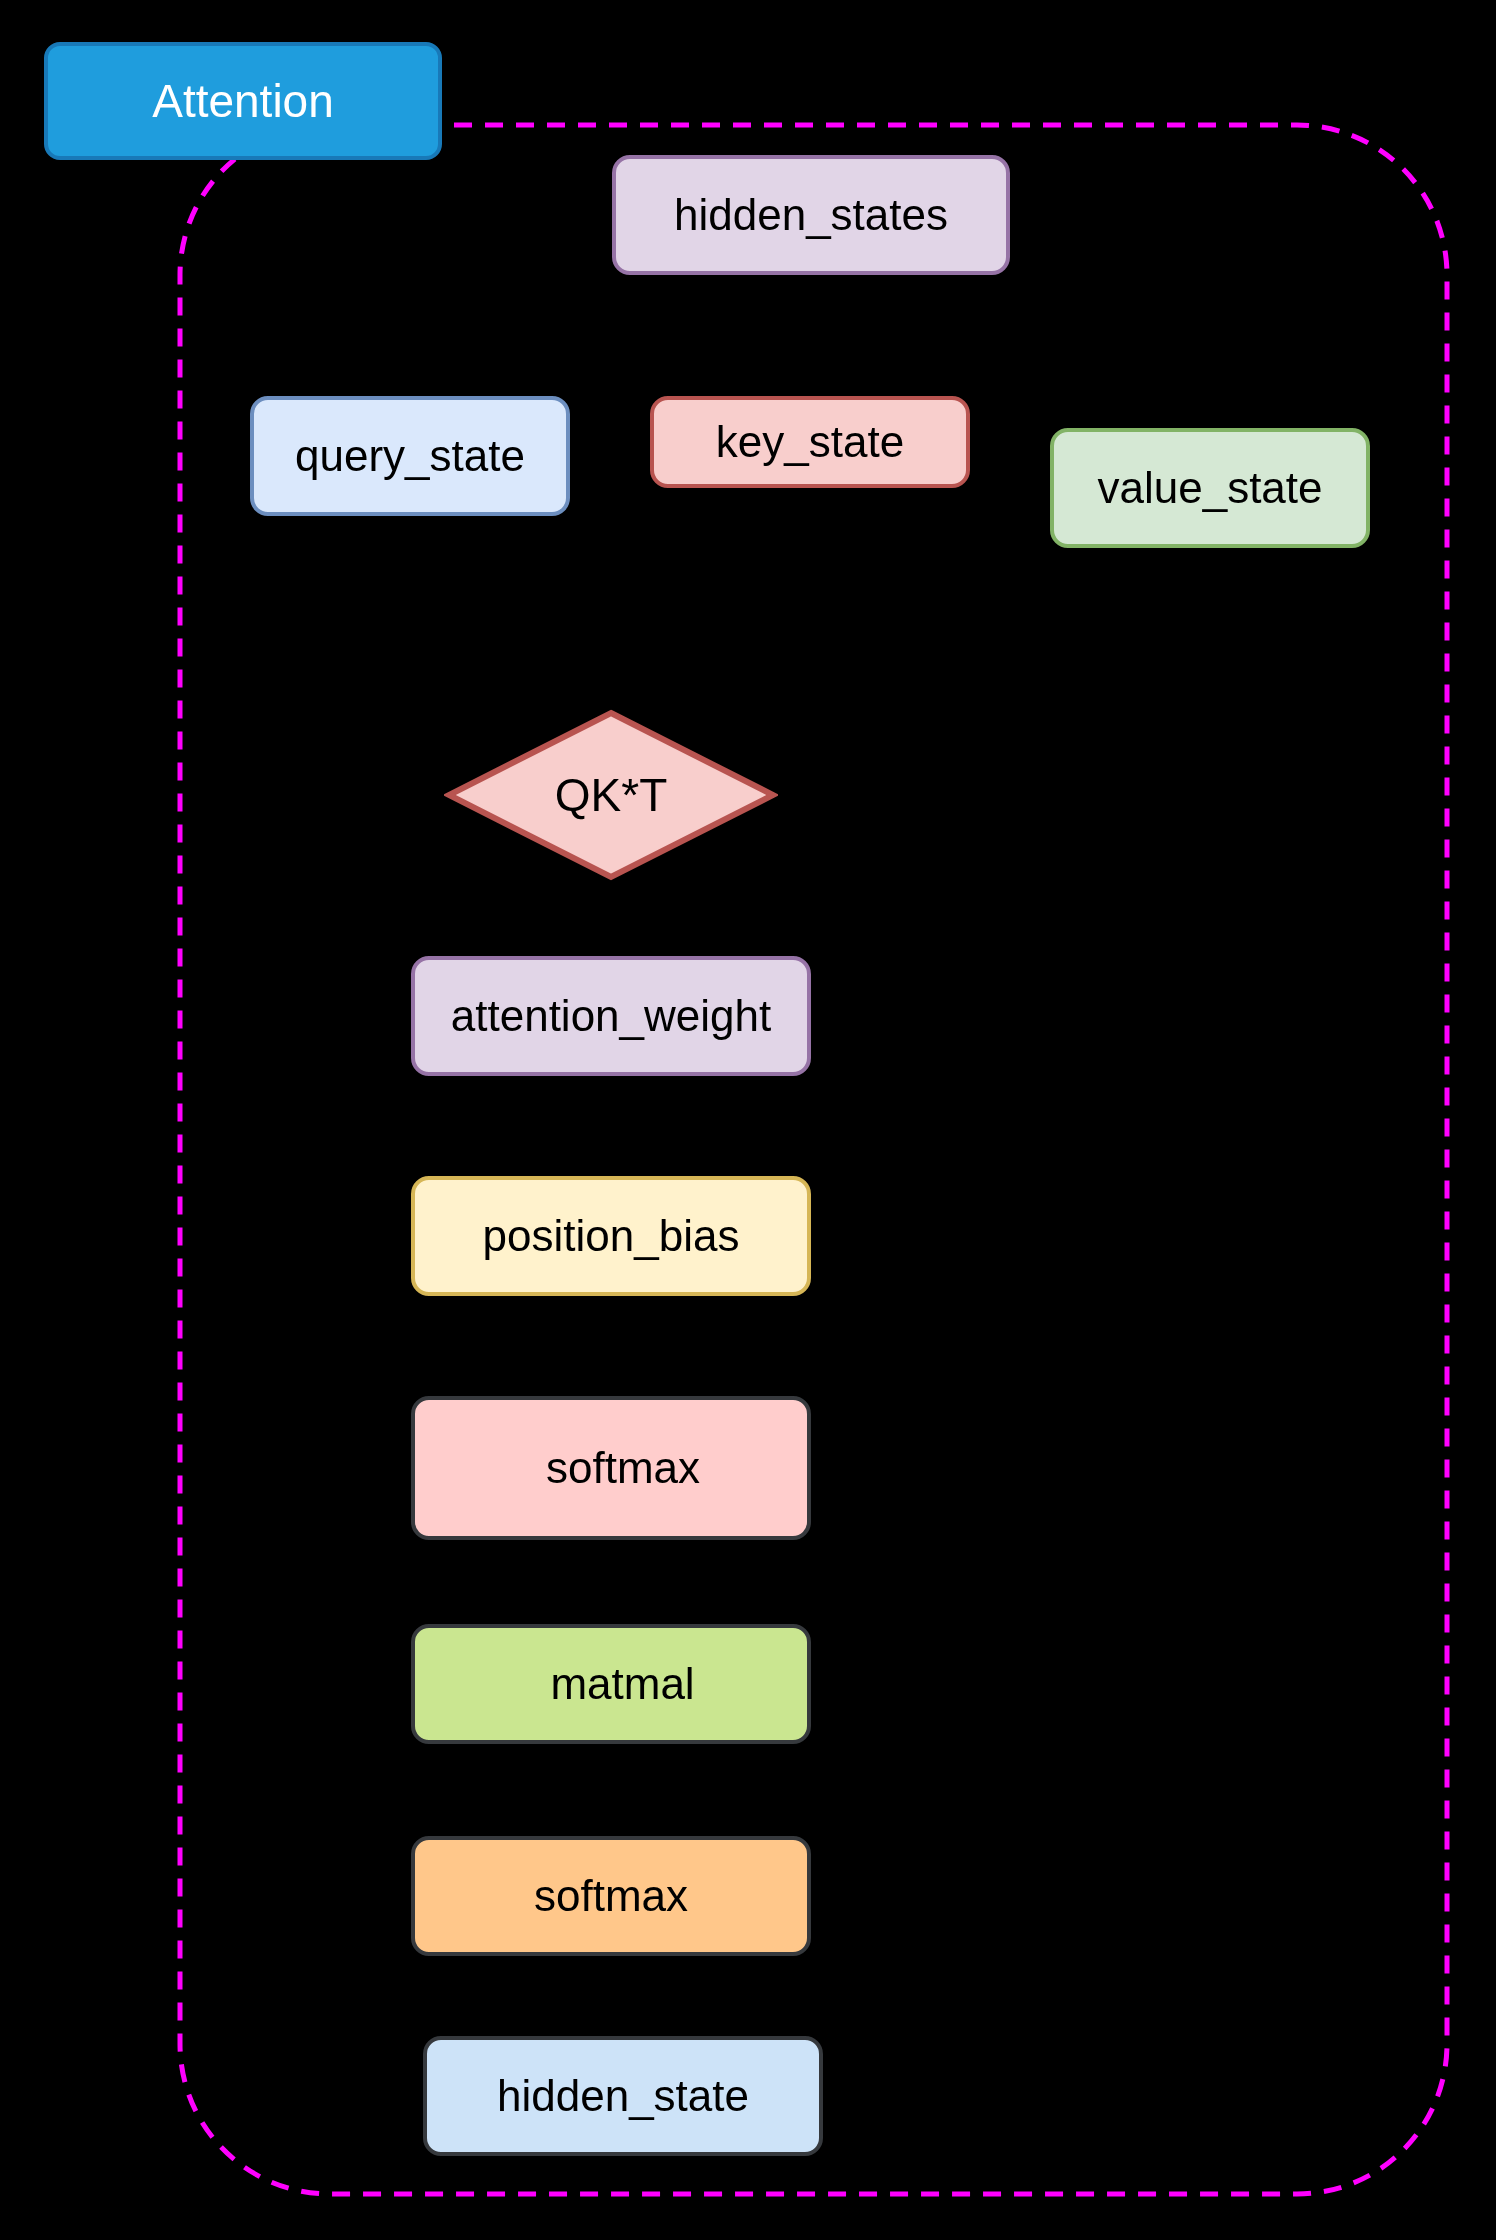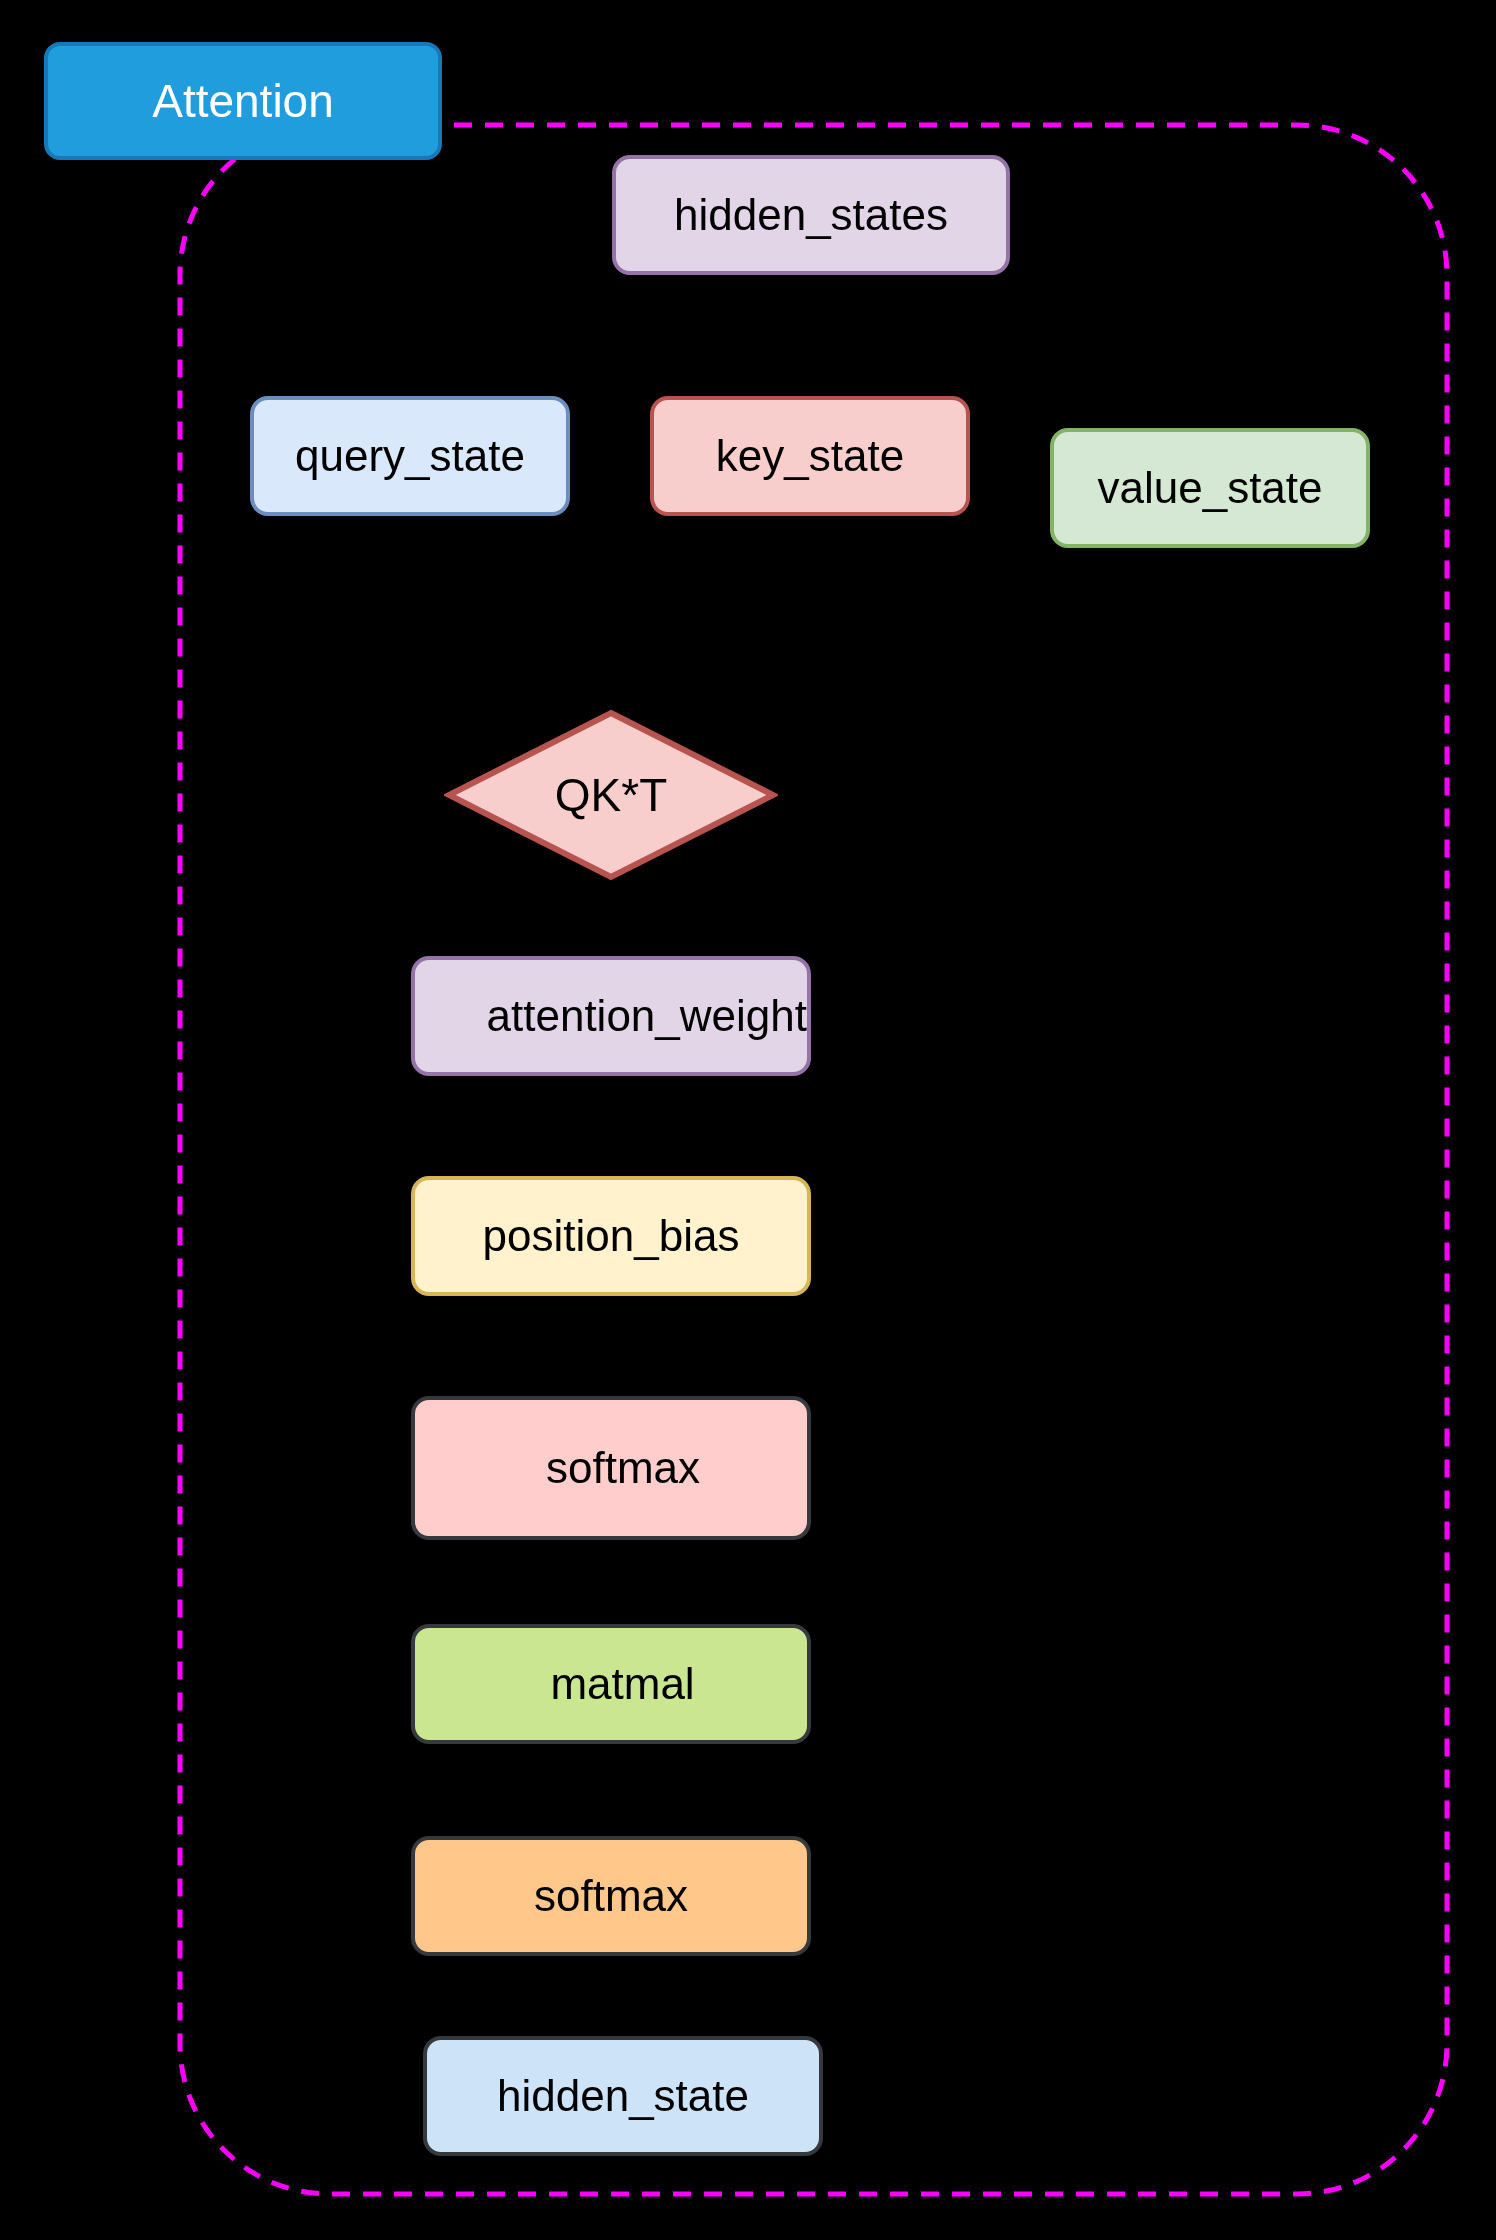--- a/index.html
+++ b/index.html
@@ -51,23 +51,23 @@
     border-style: solid;
     border-radius: 16px;
     display: flex;
     align-items: center;
     justify-content: center;
     font-size: 46px;
     z-index: 3;
   }
   .n-hidden-states   { left: 612px;  top: 155px;  width: 398px; height: 120px; }
   .n-query-state     { left: 250px;  top: 396px;  width: 320px; height: 120px; }
-  .n-key-state       { left: 650px;  top: 396px;  width: 320px; height: 120px; }
+  .n-key-state       { left: 650px;  top: 396px;  width: 320px; height: 92px; }
   .n-value-state     { left: 1050px; top: 396px;  width: 320px; height: 120px; }
-  .n-attention-weight{ left: 411px;  top: 956px;  width: 400px; height: 120px; justify-content: flex-end; }
+  .n-attention-weight{ left: 411px;  top: 956px;  width: 400px; height: 120px; }
   .n-position-bias   { left: 411px;  top: 1176px; width: 400px; height: 120px; }
   .n-softmax         { left: 411px;  top: 1396px; width: 400px; height: 144px; padding-left: 24px; }
   .n-matmal          { left: 411px;  top: 1624px; width: 400px; height: 120px; padding-left: 23px; }
   .n-dropout         { left: 411px;  top: 1836px; width: 400px; height: 120px; }
   .n-hidden-state    { left: 411px;  top: 2036px; width: 400px; height: 120px; }
   
   .diamond-wrap {
     position: absolute;
     left: 444px;
     top: 709px;

